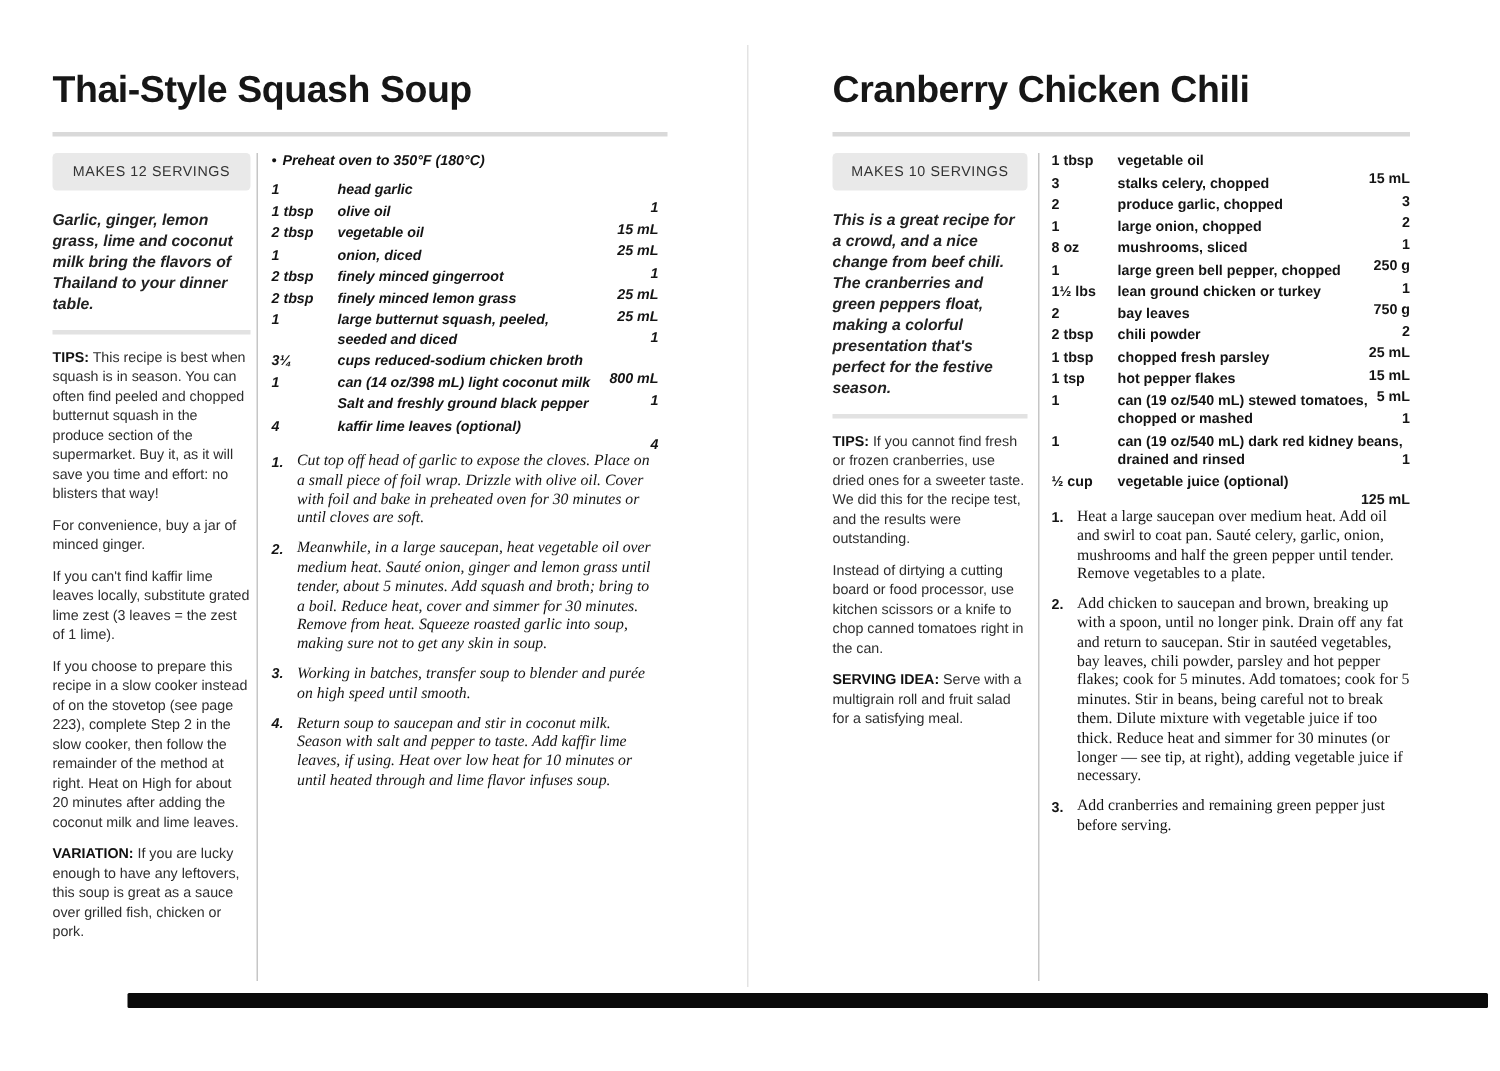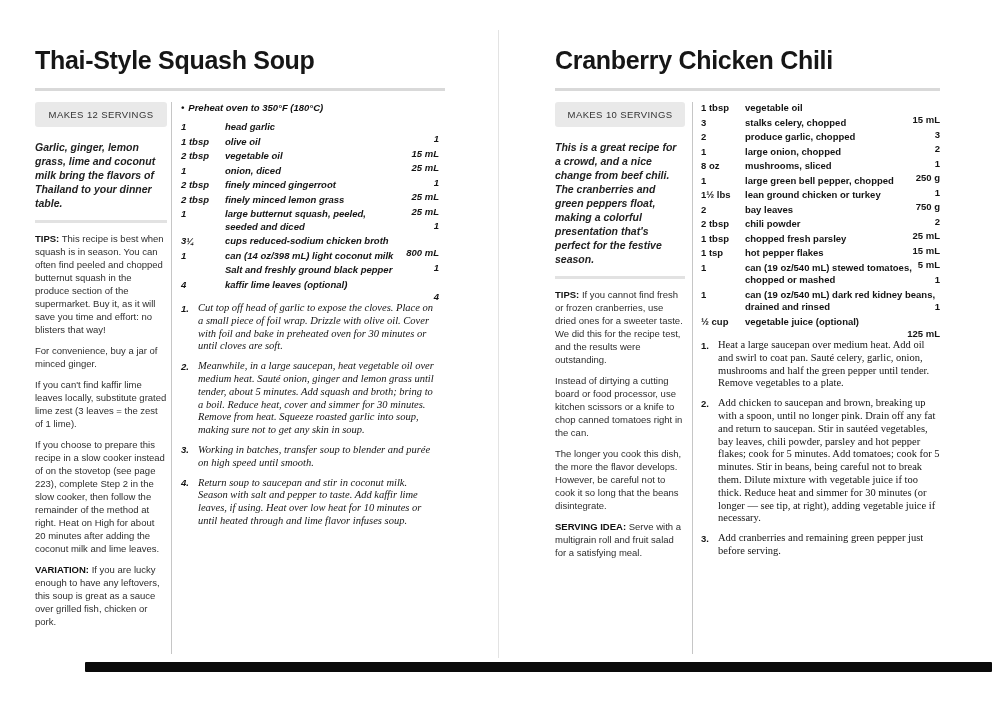--- a/index.html
+++ b/index.html
@@ -192,21 +192,20 @@
       <div class="sidebar sidebar-r">
         <div class="badge">MAKES 10 SERVINGS</div>
         <p class="intro intro-narrow">This is a great recipe for a crowd, and a nice change from beef chili. The cranberries and green peppers float, making a colorful presentation that's perfect for the festive season.</p>
         <div class="sb-divider"></div>
         <div>
 
             <p class="tip"><b class="lead">TIPS:</b> <span>If you cannot find fresh or frozen cranberries, use dried ones for a sweeter taste. We did this for the recipe test, and the results were outstanding.</span></p>
 
             <p class="tip"><b class="lead"></b> <span>Instead of dirtying a cutting board or food processor, use kitchen scissors or a knife to chop canned tomatoes right in the can.</span></p>
 
-            <p class="tip"><b class="lead"></b> <span>The longer you cook this dish, the more the flavor develops. However, be careful not to cook it so long that the beans disintegrate.</span></p>
 
             <p class="tip"><b class="lead">SERVING IDEA:</b> <span>Serve with a multigrain roll and fruit salad for a satisfying meal.</span></p>
           </div>
       </div>
 
       <div class="main main-r">
         <div>
 
             <div class="ing-row">
               <span class="ing-qty">1 tbsp</span>

